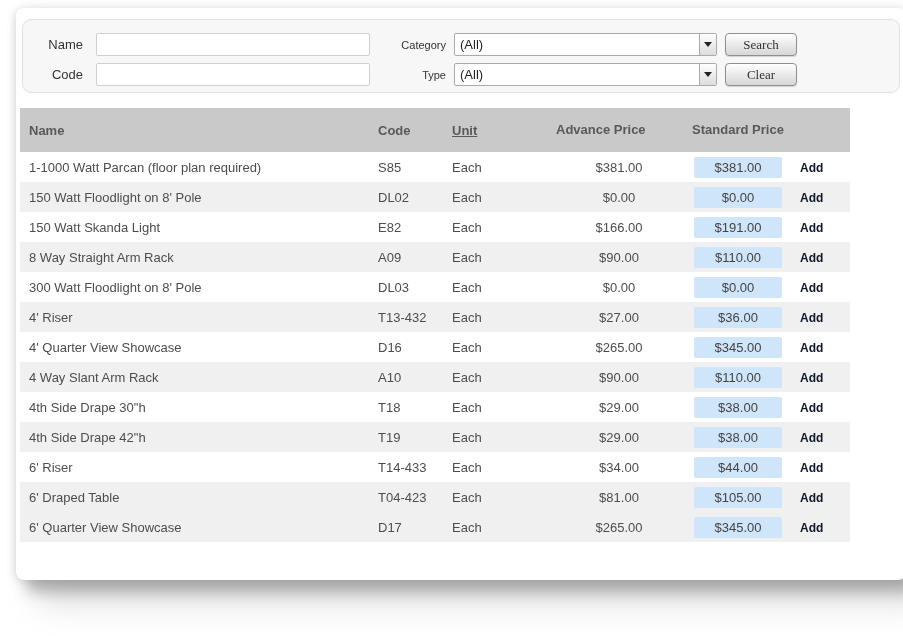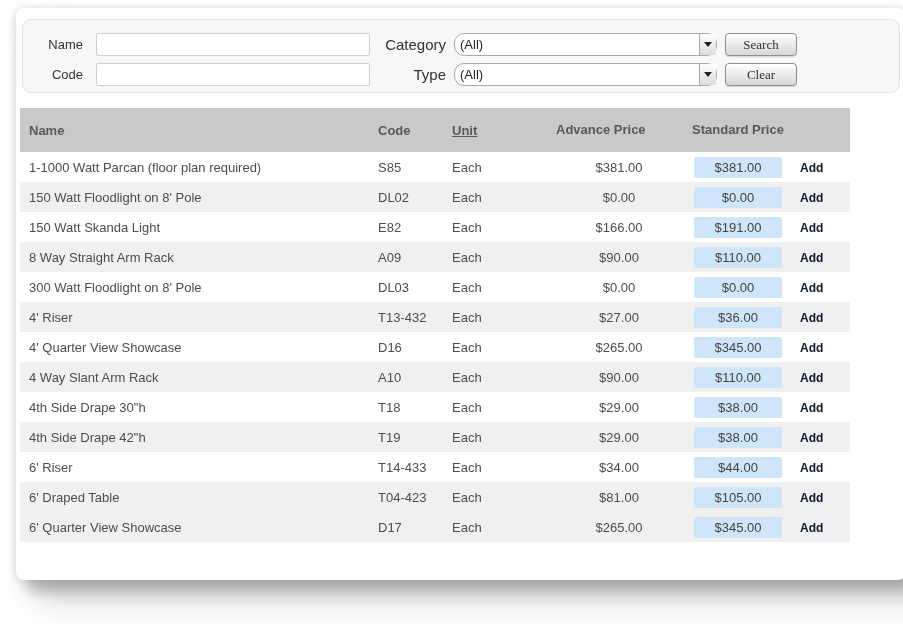--- a/index.html
+++ b/index.html
@@ -13,27 +13,27 @@
                0 -2px 8px rgba(0,0,0,.06),
                -3px 2px 8px rgba(0,0,0,.08);
   }
   
   .search-panel{
     margin:11px 6px 0 6px;height:74px;background:#f7f7f7;
     border:1px solid #e2e2e2;border-radius:9px;padding-top:12px;
   }
   .form-row{display:flex;align-items:center;height:25px;margin-bottom:5px;}
   .form-label{width:60px;text-align:right;margin-right:13px;font-size:13px;color:#333;}
-  .form-label2{width:76px;text-align:right;margin-right:8px;font-size:15px;color:#333;}
+  .form-label2{width:76px;text-align:right;margin-right:8px;font-size:11px;color:#333;}
   .text-input{
     width:274px;height:23px;border:1px solid #cfcfcf;border-radius:2px;
     padding:2px 5px;font-size:13px;color:#333;outline:none;background:#fff;
   }
   .combo{
-    width:263px;height:23px;border:1px solid #aaa;border-radius:10px;background:#fff;
+    width:263px;height:23px;border:1px solid #aaa;border-radius:2px;background:#fff;
     display:flex;align-items:center;justify-content:space-between;cursor:default;
   }
   .combo-value{font-size:13px;color:#222;padding-left:5px;}
   .combo-btn{
     width:17px;height:21px;border-left:1px solid #aaa;border-radius:0 2px 2px 0;
     background:linear-gradient(#fefefe,#dcdcdc);display:flex;align-items:center;justify-content:center;
   }
   .tri{width:0;height:0;border-left:4px solid transparent;border-right:4px solid transparent;border-top:5px solid #222;}
   .btn{
     width:72px;height:23px;margin-left:8px;font-size:13px;color:#333;

